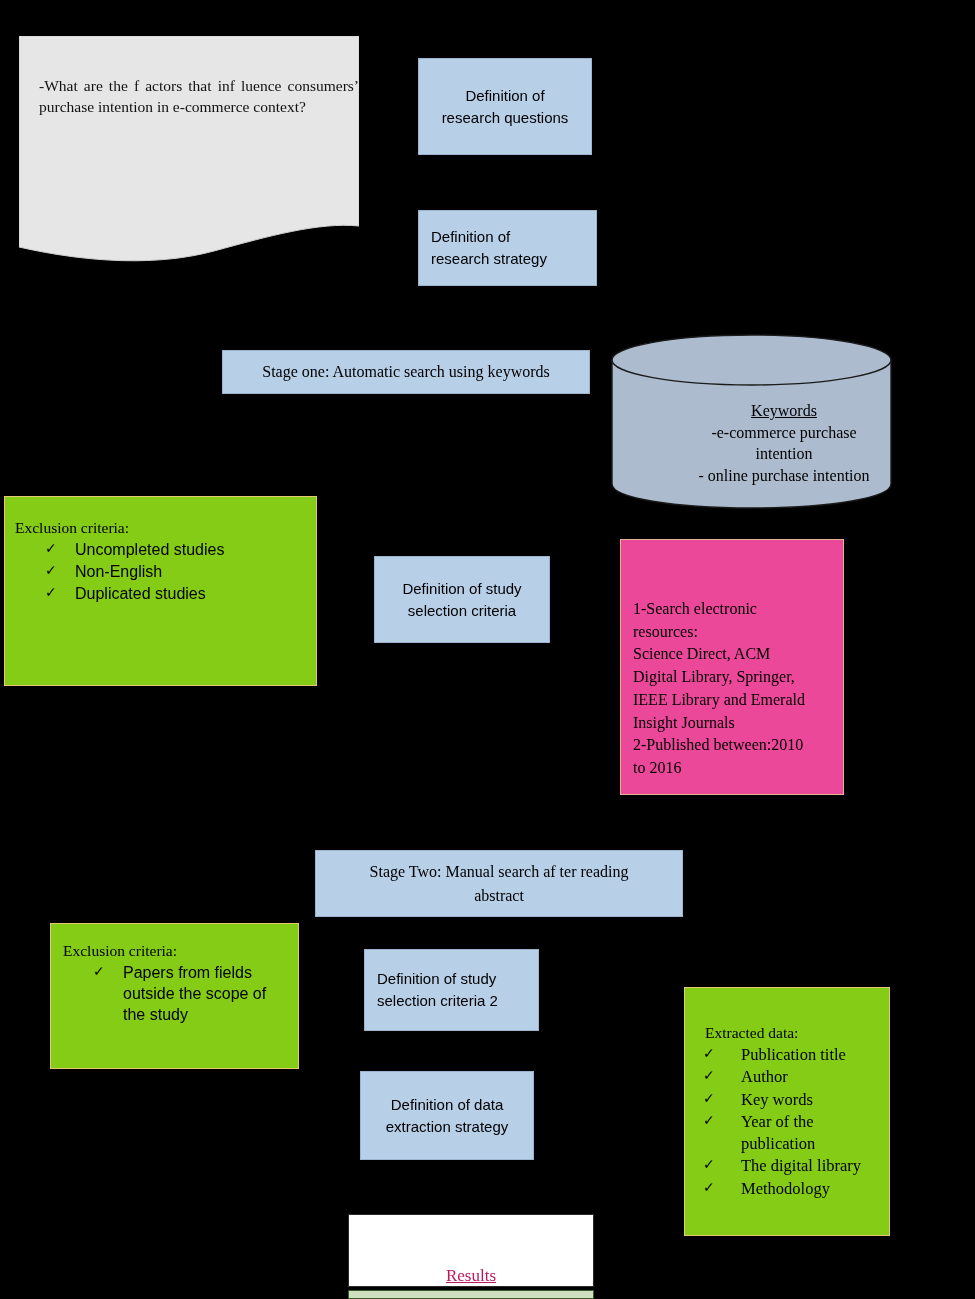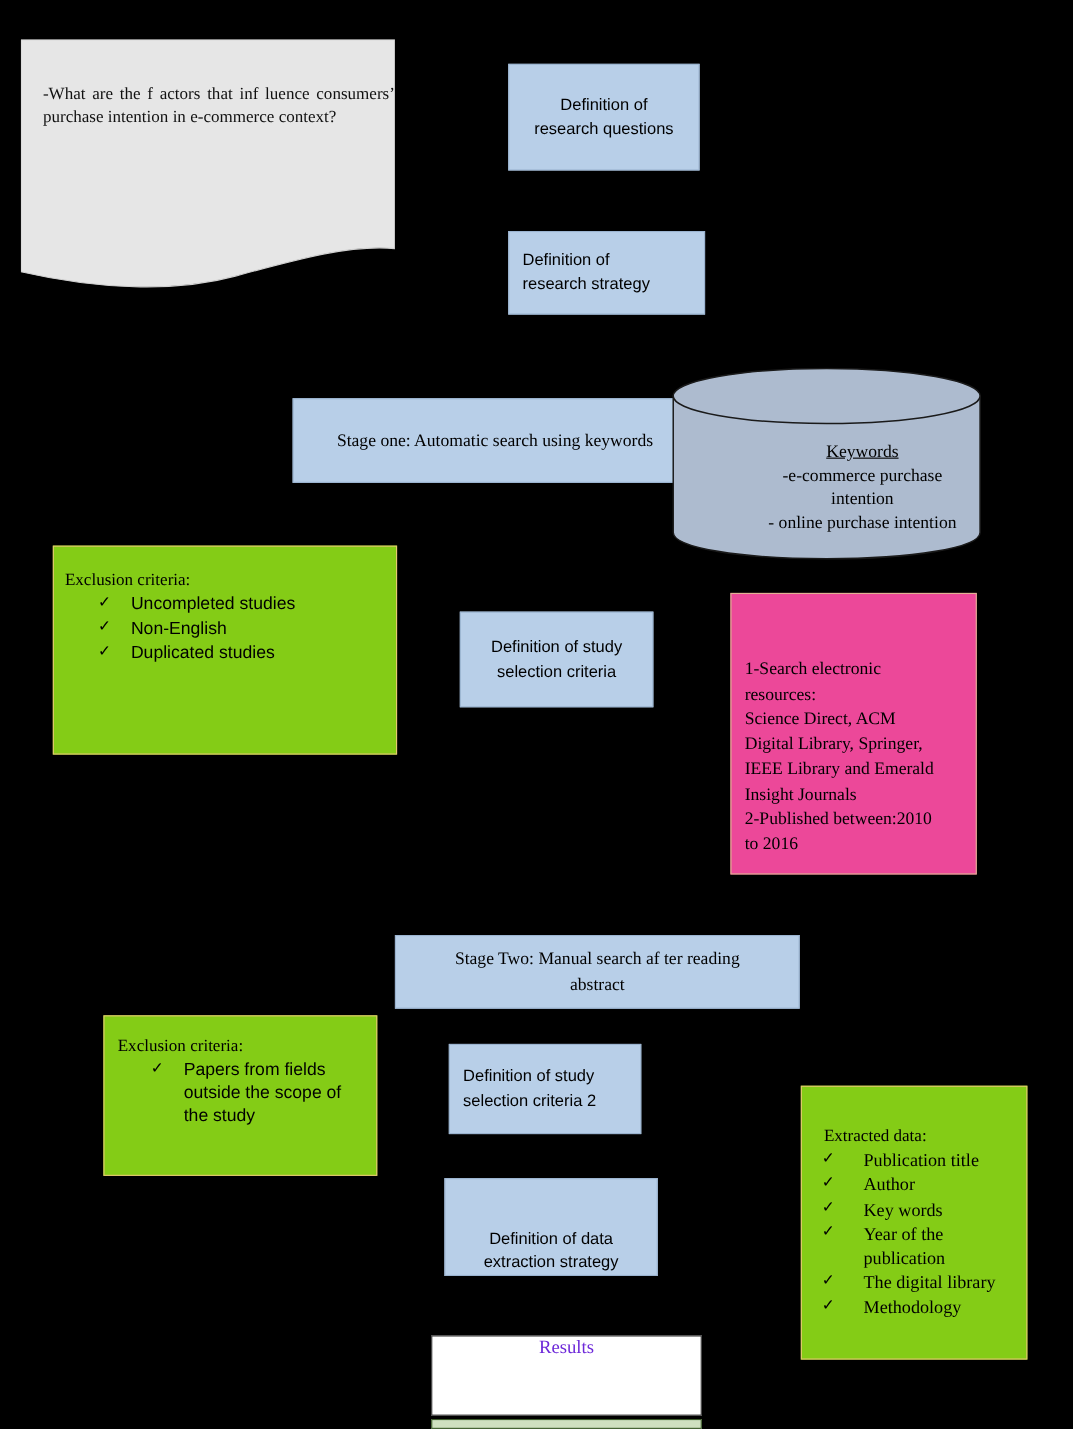--- a/index.html
+++ b/index.html
@@ -11,21 +11,20 @@
     position: relative;
     width: 975px;
     height: 1299px;
     background: #000000;
     overflow: hidden;
     font-family: "Liberation Serif", "DejaVu Serif", serif;
   }
   .node {
     position: absolute;
     box-sizing: border-box;
-    margin-left: 44px;
   }
   
   .blue {
     background: #b8cfe8;
     border: 1px solid #9bb4d0;
     font-family: "Liberation Sans", "DejaVu Sans", sans-serif;
     color: #000000;
     font-size: 15px;
     line-height: 1.45;
     display: flex;
@@ -60,23 +59,24 @@
     line-height: 1.42;
     padding: 58px 10px 10px 12px;
   }
   
   .white {
     background: #ffffff;
     border: 1px solid #2b2b2b;
     font-family: "Liberation Serif", "DejaVu Serif", serif;
     font-size: 17px;
     display: flex;
-    align-items: flex-start;
+    align-items: flex-end;
     justify-content: center;
-    color: #6d28d9;
+    color: #be185d;
+    text-decoration: underline;
   }
   
   .green-strip {
     background: #cfe0c0;
     border: 1px solid #3b5a2a;
   }
   
   .wave-wrap { position: absolute; }
   .wave-wrap svg { display: block; }
   .wave-text {
@@ -165,21 +165,21 @@
     </div>
   </div>
 
   <div class="node blue left" style="left:418px; top:210px; width:179px; height:76px;">
     <div>
       <div>Definition of</div>
       <div>research strategy</div>
     </div>
   </div>
 
-  <div class="node blue serif center" style="left:222px; top:362px; width:368px; height:77px;">
+  <div class="node blue serif center" style="left:222px; top:350px; width:368px; height:44px;">
     <div>Stage one: Automatic search using keywords</div>
   </div>
 
   <div class="cyl-wrap" style="left:611px; top:334px; width:281px; height:176px;">
     <svg width="281" height="176" viewBox="0 0 281 176" xmlns="http://www.w3.org/2000/svg">
       <path d="M1,26 L1,150 C1,164 63,174 140.5,174 C218,174 280,164 280,150 L280,26 Z" fill="#adbbcf" stroke="#1a1a1a" stroke-width="1.4"></path>
       <ellipse cx="140.5" cy="26" rx="139.5" ry="25" fill="#adbbcf" stroke="#1a1a1a" stroke-width="1.4"></ellipse>
     </svg>
     <div class="cyl-text">
       <div class="kw-title">Keywords</div>
@@ -272,21 +272,21 @@
         <span class="tick">✓</span>
         <span>The digital library</span>
       </li>
       <li>
         <span class="tick">✓</span>
         <span>Methodology</span>
       </li>
     </ul>
   </div>
 
-  <div class="node blue center" style="left:360px; top:1071px; width:194px; height:89px;align-items:flex-end;">
+  <div class="node blue center" style="left:360px; top:1071px; width:174px; height:89px;">
     <div>
       <div>Definition of data</div>
       <div>extraction strategy</div>
     </div>
   </div>
 
   <div class="node white" style="left:348px; top:1214px; width:246px; height:73px;">
     <div>Results</div>
   </div>
 

